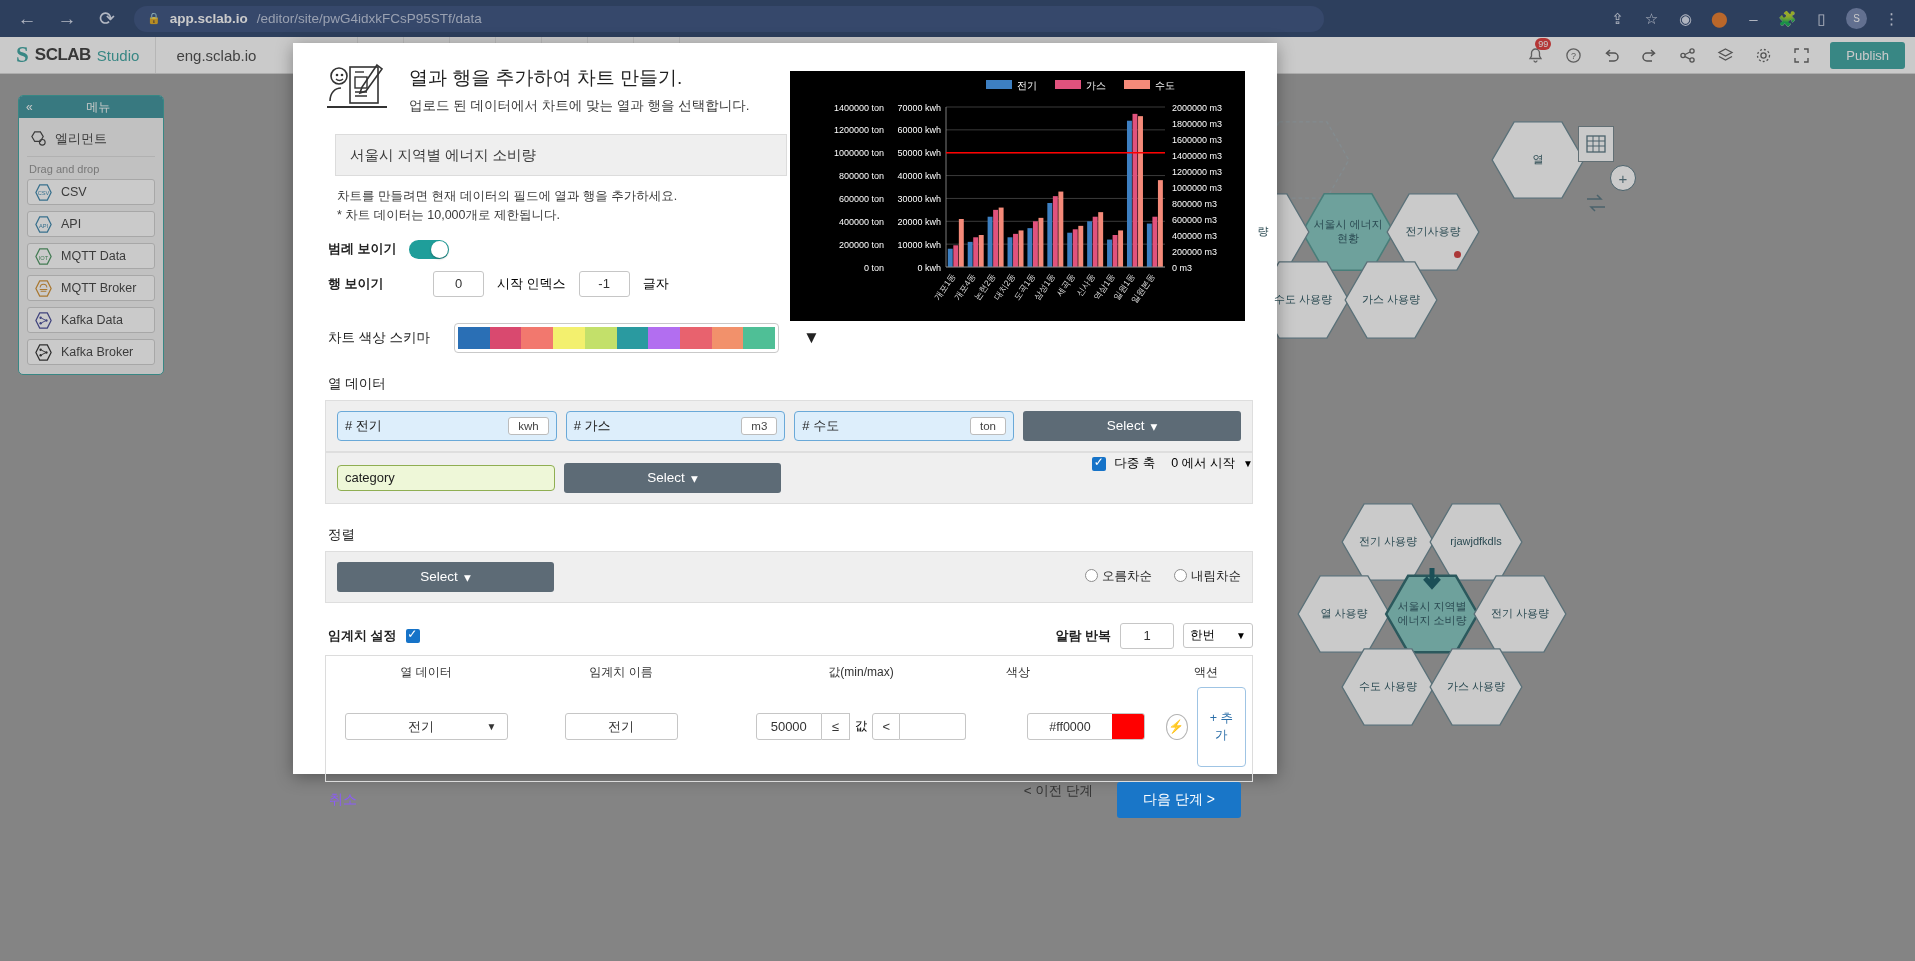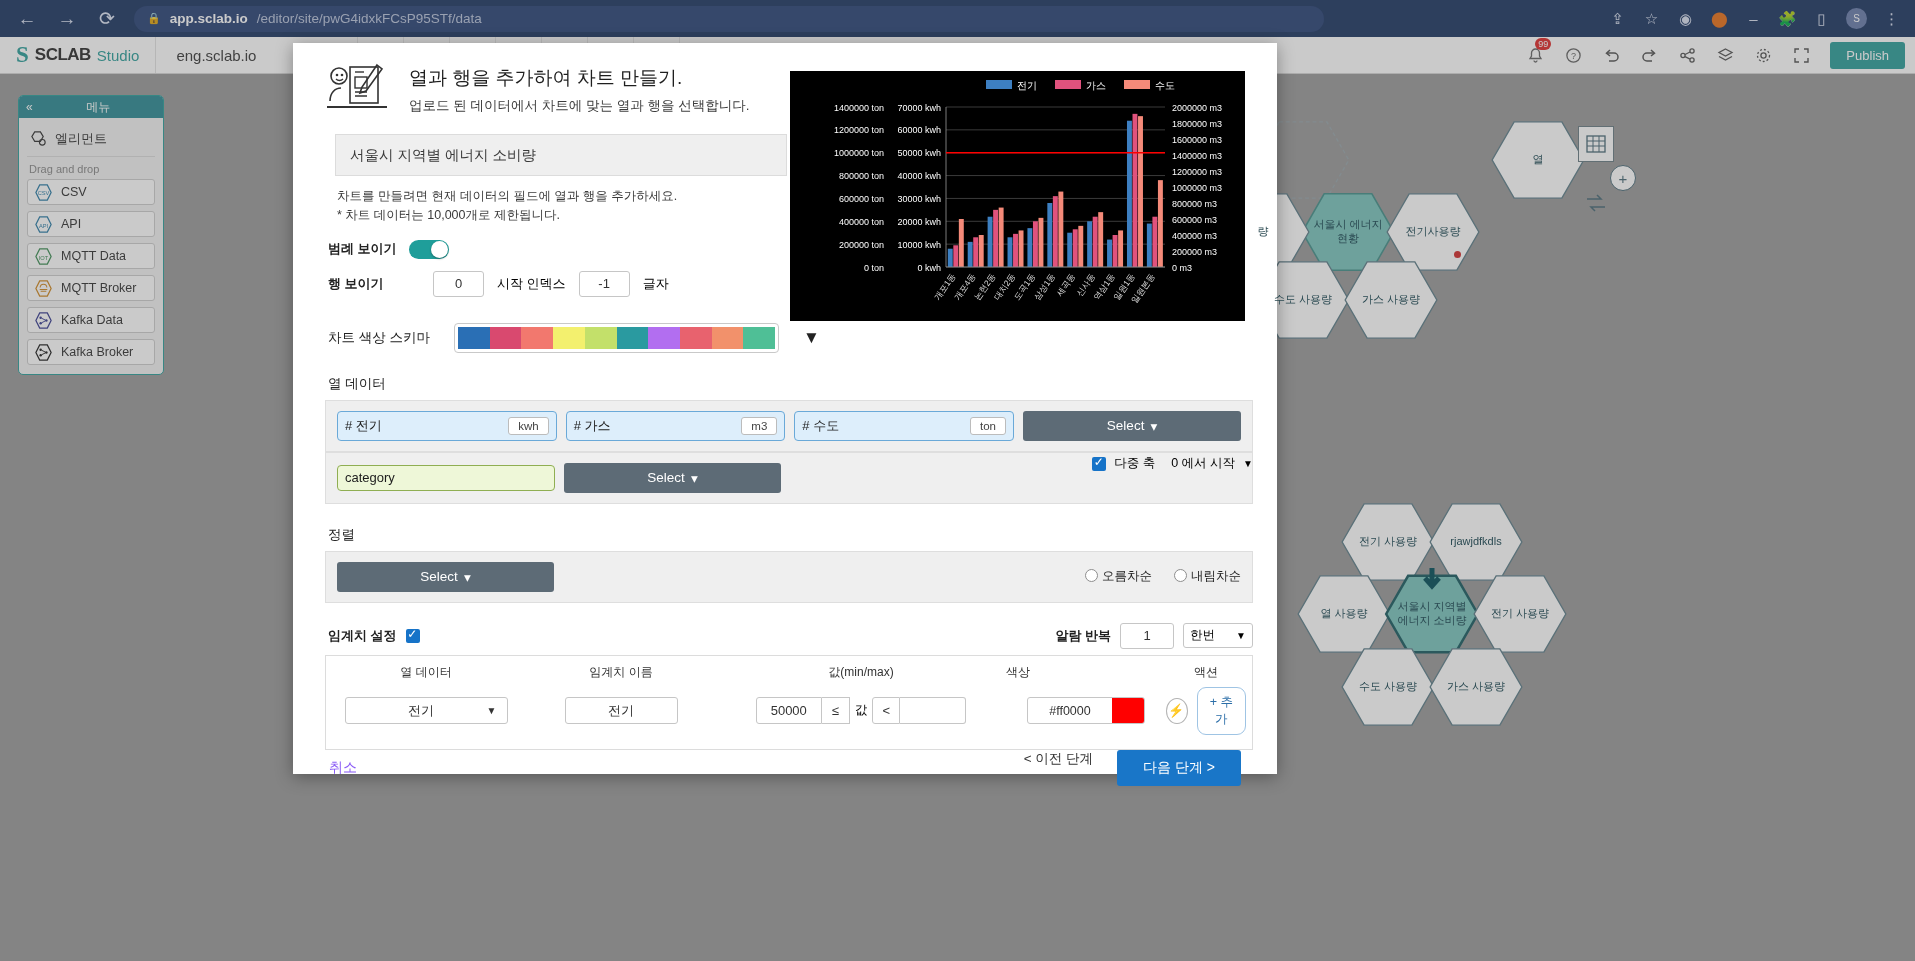--- a/index.html
+++ b/index.html
@@ -151,21 +151,21 @@
   .fld{ height:27px;border:1px solid #c6c6c6;background:#fff;border-radius:3px;font-size:13px;
         color:#333;display:flex;align-items:center;justify-content:center;}
   .dd{ width:163px; justify-content:space-between; padding:0 10px;}
   .colorfld{ width:118px; display:flex; border:1px solid #c6c6c6;border-radius:3px; height:27px;
              overflow:hidden; background:#fff;}
   .colorfld .cv{ flex:1;display:flex;align-items:center;justify-content:center;font-size:12.5px;color:#333;}
   .colorfld .cs{ width:32px; }
   .bolt{ width:26px;height:26px;border:1px solid #b4b4b4;border-radius:50%;
          display:flex;align-items:center;justify-content:center;color:#7a7a7a;font-size:13px;}
   .addbtn{ border:1px solid #9fc4e4;background:#fff;color:#2b6ea8;font-size:12.5px;
-           border-radius:9px;padding:6px 9px;}
+           border-radius:4px;padding:22px 9px;}
 
   
   .chart-prev{ position:absolute; left:497px; top:28px; width:455px; height:250px;
                background:#000; }
 
   
   .modal-foot{ height:56px; display:flex; align-items:center; padding:0 36px; gap:26px;}
   .cancel{ color:#8b5cf6; font-size:14px;}
   .foot-right{ margin-left:auto; display:flex;align-items:flex-start;gap:24px;}
   .prev-step{ color:#333;font-size:13.5px;}

